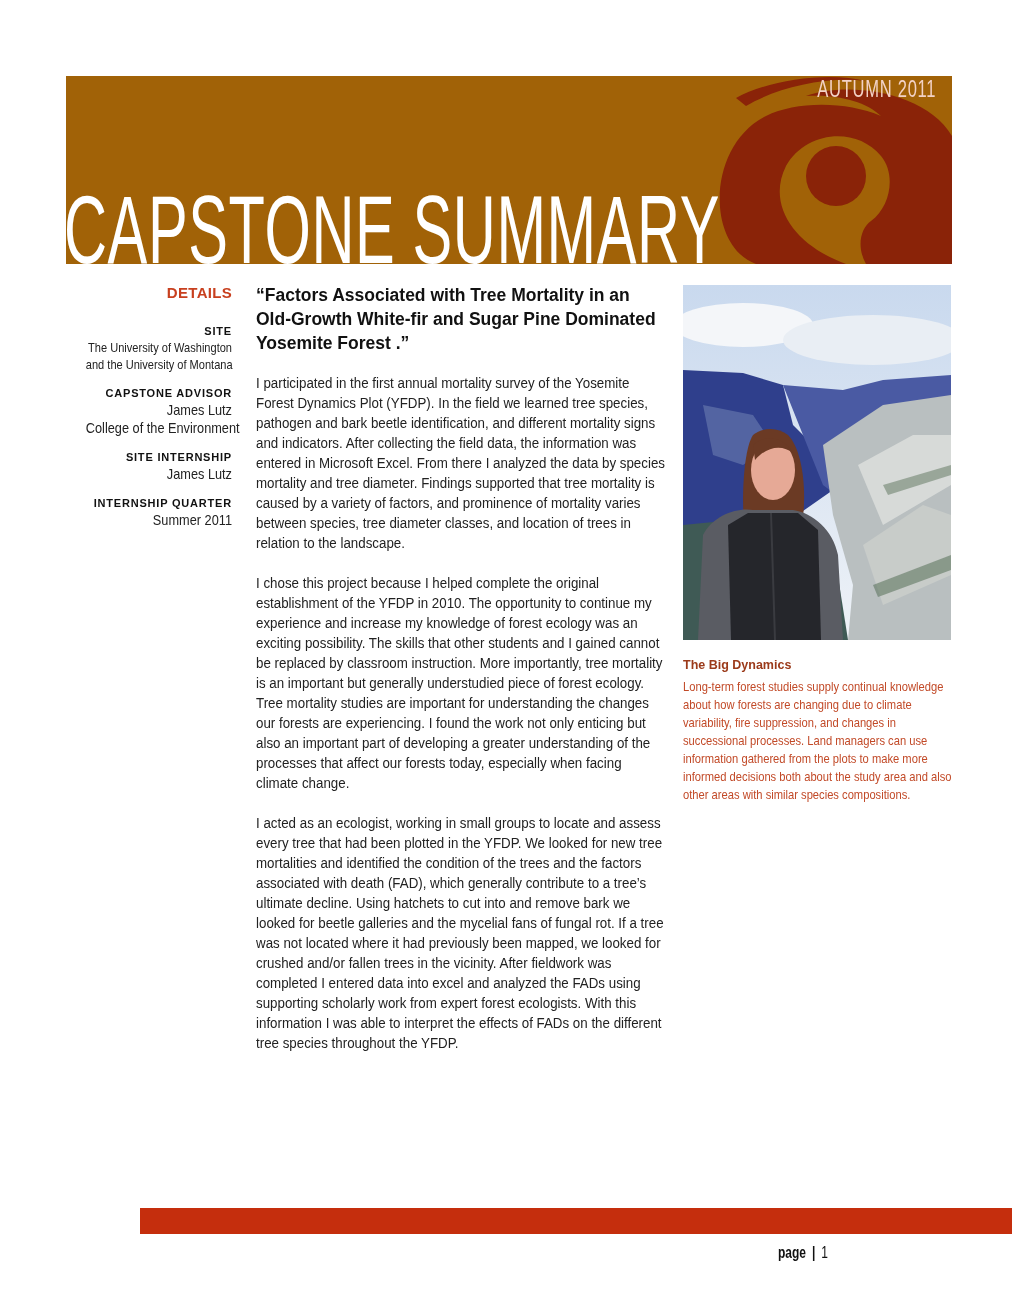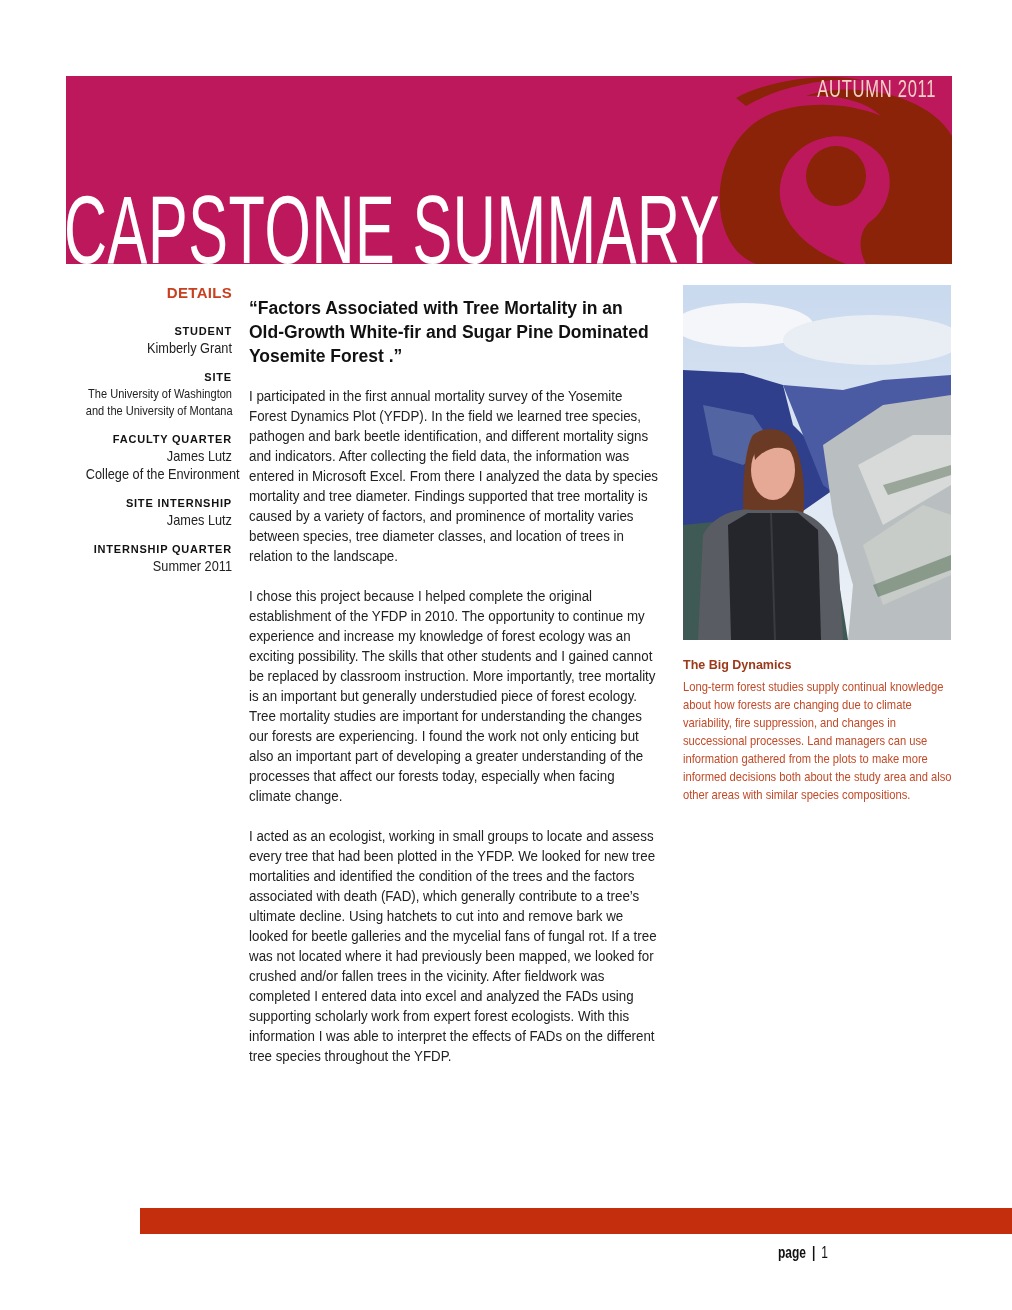--- a/index.html
+++ b/index.html
@@ -1,21 +1,21 @@
 <!DOCTYPE html>
 <html><head>
 <meta charset="utf-8">
 <style>
   html, body { margin: 0; padding: 0; background: #ffffff; }
   body { width: 1012px; height: 1310px; position: relative; overflow: hidden;
          font-family: "Liberation Sans", sans-serif; color: #111; }
 
   
   .banner { position: absolute; left: 66px; top: 76px; width: 886px; height: 188px;
-            background: #be185d; overflow: hidden; }
+            background: #a16207; overflow: hidden; }
   .swirl { position: absolute; left: 0; top: 0; width: 886px; height: 188px; }
   .season { position: absolute; right: 16px; top: 0px; color: #f3d2c6;
             font-family: "Liberation Sans Narrow", "Liberation Sans", sans-serif;
             font-size: 23px; letter-spacing: 1px; transform: scaleX(0.72); transform-origin: right top;
             white-space: nowrap; }
   .main-title { position: absolute; left: -2px; bottom: -14px; color: #ffffff;
                 font-family: "Liberation Sans", sans-serif; font-size: 96px; font-weight: 400;
                 letter-spacing: 1px; transform: scaleX(0.62); transform-origin: left bottom;
                 white-space: nowrap; line-height: 1; }
 
@@ -26,21 +26,21 @@
   .detail { margin-bottom: 14px; }
   .detail-label { font-weight: 700; font-size: 11px; letter-spacing: 0.8px; color: #111; margin-bottom: 2px; }
   .detail-value { font-family: "Liberation Sans Narrow", "Liberation Sans", sans-serif; font-size: 15px;
                   line-height: 18px; color: #222; display: inline-block;
                   transform: scaleX(0.85); transform-origin: right top; white-space: nowrap; }
   .detail-value.small { font-size: 13px; line-height: 17px; }
   .detail-value-wrap { line-height: 0; }
   .detail-value-wrap .detail-value { display: block; }
 
   
-  .main { position: absolute; left: 249px; top: 283px; width: 412px; margin-top: 13px; }
+  .main { position: absolute; left: 256px; top: 283px; width: 412px; }
   .project-title { font-weight: 700; font-size: 17.5px; line-height: 24px; margin: 0 0 18px 0; color: #111; }
   .section-heading { font-weight: 700; font-size: 17px; margin: 0 0 18px 0; color: #111; }
   .section-body { font-family: "Liberation Sans Narrow", "Liberation Sans", sans-serif; font-size: 15.5px;
                   line-height: 20px; color: #222; margin: 0 0 20px 0;
                   transform: scaleX(0.86); transform-origin: left top; width: 478px; }
 
   
   .photo { position: absolute; left: 683px; top: 285px; width: 268px; height: 355px; overflow: hidden;
            background: #cfd8e8; }
   .photo svg { display: block; }
@@ -69,37 +69,31 @@
       <path d="M670 22 C 700 5, 760 -5, 800 5 C 760 0, 710 12, 680 30 Z"></path>
     </g>
   </svg>
   <div class="season">AUTUMN 2011</div>
   <div class="main-title">CAPSTONE SUMMARY</div>
 </div>
 
 <div class="details">
   <div class="details-heading">DETAILS</div>
 
-  <div class="detail">
-    <div class="detail-label">STUDENT</div>
-    <div class="detail-value-wrap">
-        <span class="detail-value">Kimberly Grant</span>
-      </div>
-  </div>
 
   <div class="detail">
     <div class="detail-label">SITE</div>
     <div class="detail-value-wrap">
       <span class="detail-value small">The University of Washington</span>
       <span class="detail-value small">and the University of Montana</span>
     </div>
   </div>
 
   <div class="detail">
-    <div class="detail-label">FACULTY QUARTER</div>
+    <div class="detail-label">CAPSTONE ADVISOR</div>
     <div class="detail-value-wrap">
       <span class="detail-value">James Lutz</span>
       <span class="detail-value">College of the Environment</span>
     </div>
   </div>
 
   <div class="detail">
     <div class="detail-label">SITE INTERNSHIP</div>
     <div class="detail-value-wrap">
         <span class="detail-value">James Lutz</span>

